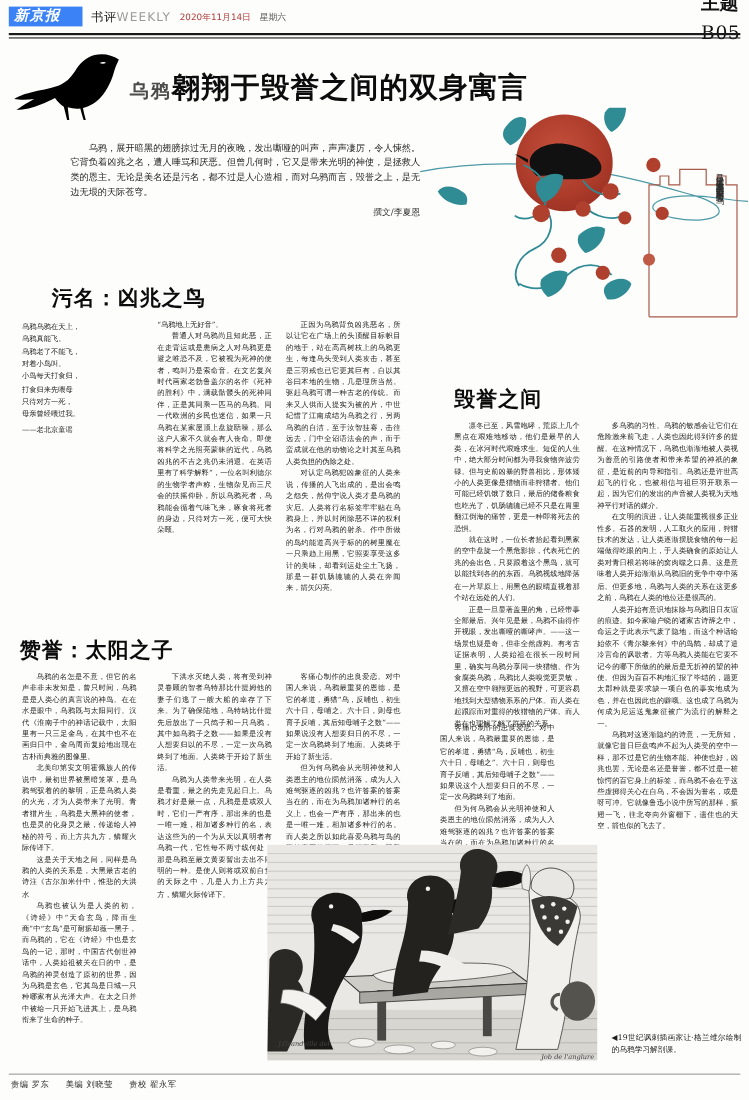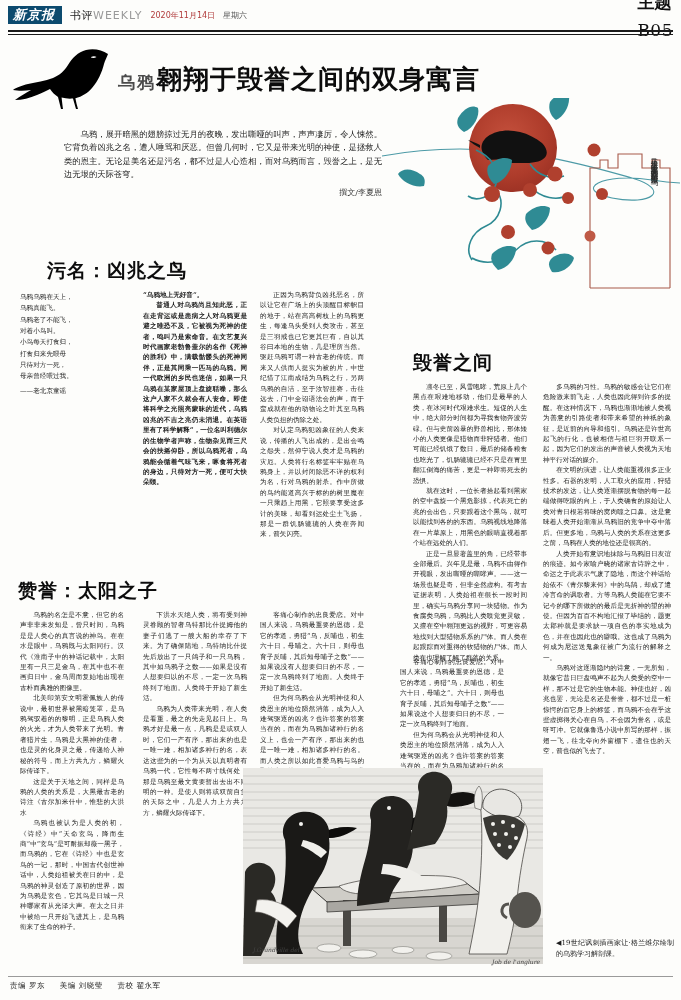--- a/index.html
+++ b/index.html
@@ -13,24 +13,24 @@
   }
   .page{position:relative;width:681px;height:1000px;box-sizing:border-box;}
 
   
   .masthead{
     position:absolute;top:0;left:0;width:681px;height:30px;
     display:flex;align-items:center;
     padding:0 8px;box-sizing:border-box;
   }
   .logo-box{
-    background:#0c4a6e;color:#fff;
+    background:#3b82f6;color:#fff;
     font-family:"DejaVu Serif","Liberation Serif",serif;
     font-weight:bold;font-size:13px;letter-spacing:1px;
-    padding:2px 7px 3px 5px;line-height:1;
+    padding:2px 20px 3px 5px;line-height:1;
     font-style:italic;
     box-shadow:0 0 0 0 #000;
   }
   .mh-weekly{
     margin-left:8px;font-size:11px;color:#222;letter-spacing:0.5px;
     font-family:"DejaVu Sans","Liberation Sans",sans-serif;
   }
   .mh-weekly .en{color:#9a9a9a;letter-spacing:1px;font-size:11px;}
   .mh-date{
     margin-left:8px;font-size:8px;color:#b03a3a;letter-spacing:0px;
@@ -103,21 +103,21 @@
 
   .poem{
     position:absolute;left:20px;top:292px;width:100px;
     font-family:"DejaVu Serif","Liberation Serif",serif;
     font-size:6.6px;line-height:1.72;color:#252525;
   }
   .poem div{white-space:nowrap;}
   .poem .attrib{text-align:left;margin-top:3px;}
 
   
-  #c1{left:143px;top:290px;width:104px;height:265px;font-weight:bold;}
+  #c1{left:143px;top:290px;width:104px;height:265px;}
   #c2{left:260px;top:290px;width:104px;height:265px;}
   #c3{left:413px;top:382px;width:114px;height:365px;}
   #c4{left:543px;top:382px;width:128px;height:365px;}
   #c5{left:20px;top:610px;width:104px;height:360px;}
   #c6{left:143px;top:610px;width:104px;height:250px;}
   #c7{left:260px;top:610px;width:104px;height:160px;}
   #c8{left:400px;top:610px;width:104px;height:160px;margin-top:47px;}
 
   
   .engraving{

